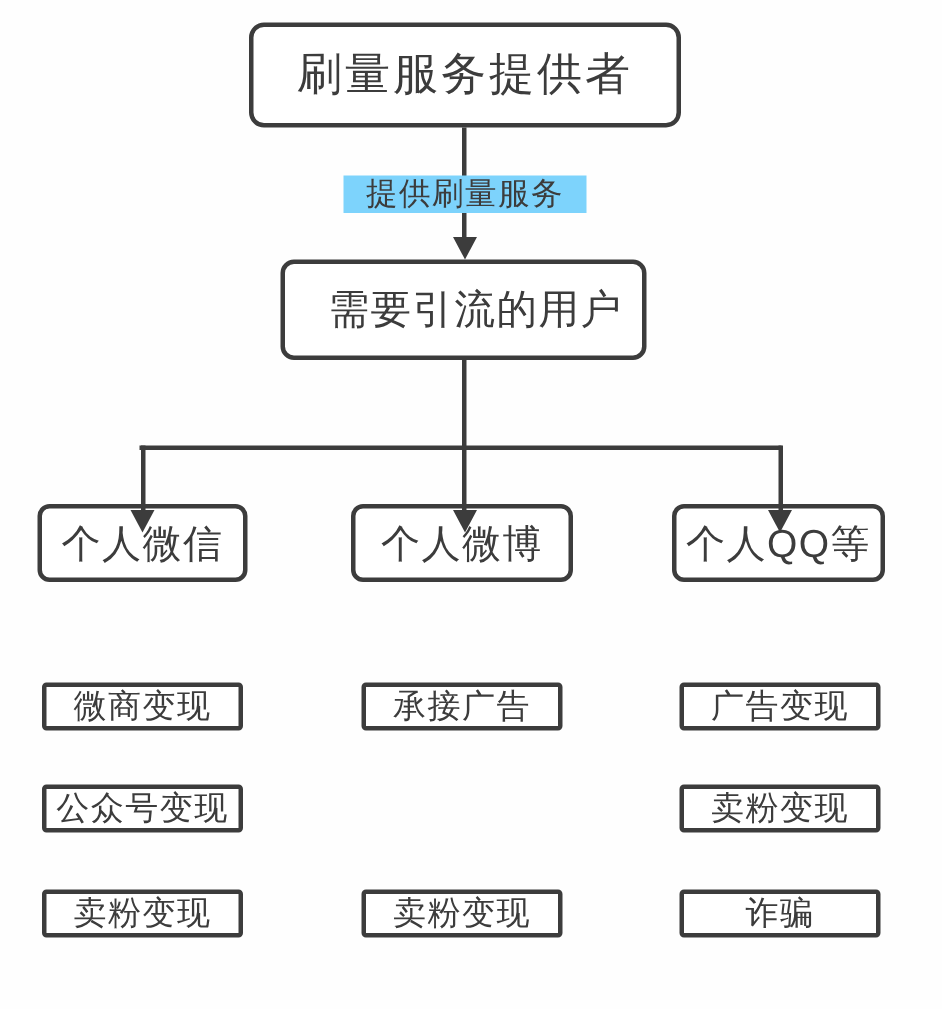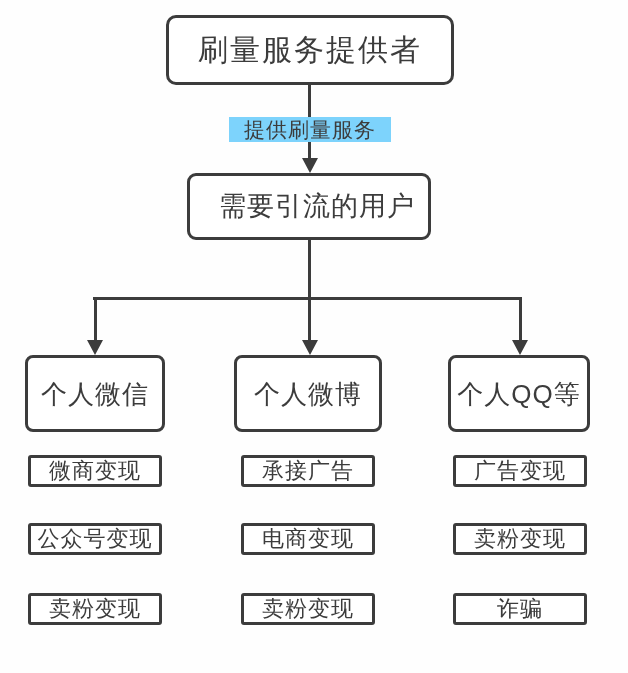--- a/index.html
+++ b/index.html
@@ -8,21 +8,21 @@
     font-family:"Liberation Sans","DejaVu Sans",sans-serif;color:#3c3c3c;
   }
   
   .node{
     position:absolute;box-sizing:border-box;background:#ffffff;
     border:3px solid #3c3c3c;display:flex;align-items:center;justify-content:center;
     text-align:center;line-height:1;white-space:nowrap;
   }
   .node-root{left:166px;top:15px;width:288px;height:70px;border-radius:10px;font-size:30px;letter-spacing:2px;}
   .node-hub{left:187px;top:173px;width:244px;height:67px;border-radius:9px;font-size:27px;letter-spacing:1px;padding-left:16px;}
-  .node-channel{top:355px;height:77px;border-radius:8px;font-size:26px;letter-spacing:1px;}
+  .node-channel{top:336px;height:52px;border-radius:8px;font-size:26px;letter-spacing:1px;}
   .ch-left{left:25px;width:140px;}
   .ch-mid{left:234px;width:148px;}
   .ch-right{left:448px;width:142px;}
   .node-leaf{height:32px;border-radius:3px;font-size:22px;letter-spacing:1px;}
   .leaf-l{left:28px;width:134px;}
   .leaf-m{left:241px;width:134px;}
   .leaf-r{left:453px;width:134px;}
   .row1{top:455px;} .row2{top:523px;} .row3{top:593px;}
   
   .vline,.hline{position:absolute;background:#3c3c3c;z-index:1;}
@@ -97,23 +97,20 @@
   <div class="node node-leaf leaf-l row2">
     <span>公众号变现</span>
   </div>
   <div class="node node-leaf leaf-l row3">
     <span>卖粉变现</span>
   </div>
 
   <div class="node node-leaf leaf-m row1">
     <span>承接广告</span>
   </div>
-  <div class="node node-leaf leaf-m row2">
-    <span>电商变现</span>
-  </div>
   <div class="node node-leaf leaf-m row3">
     <span>卖粉变现</span>
   </div>
 
   <div class="node node-leaf leaf-r row1">
     <span>广告变现</span>
   </div>
   <div class="node node-leaf leaf-r row2">
     <span>卖粉变现</span>
   </div>

